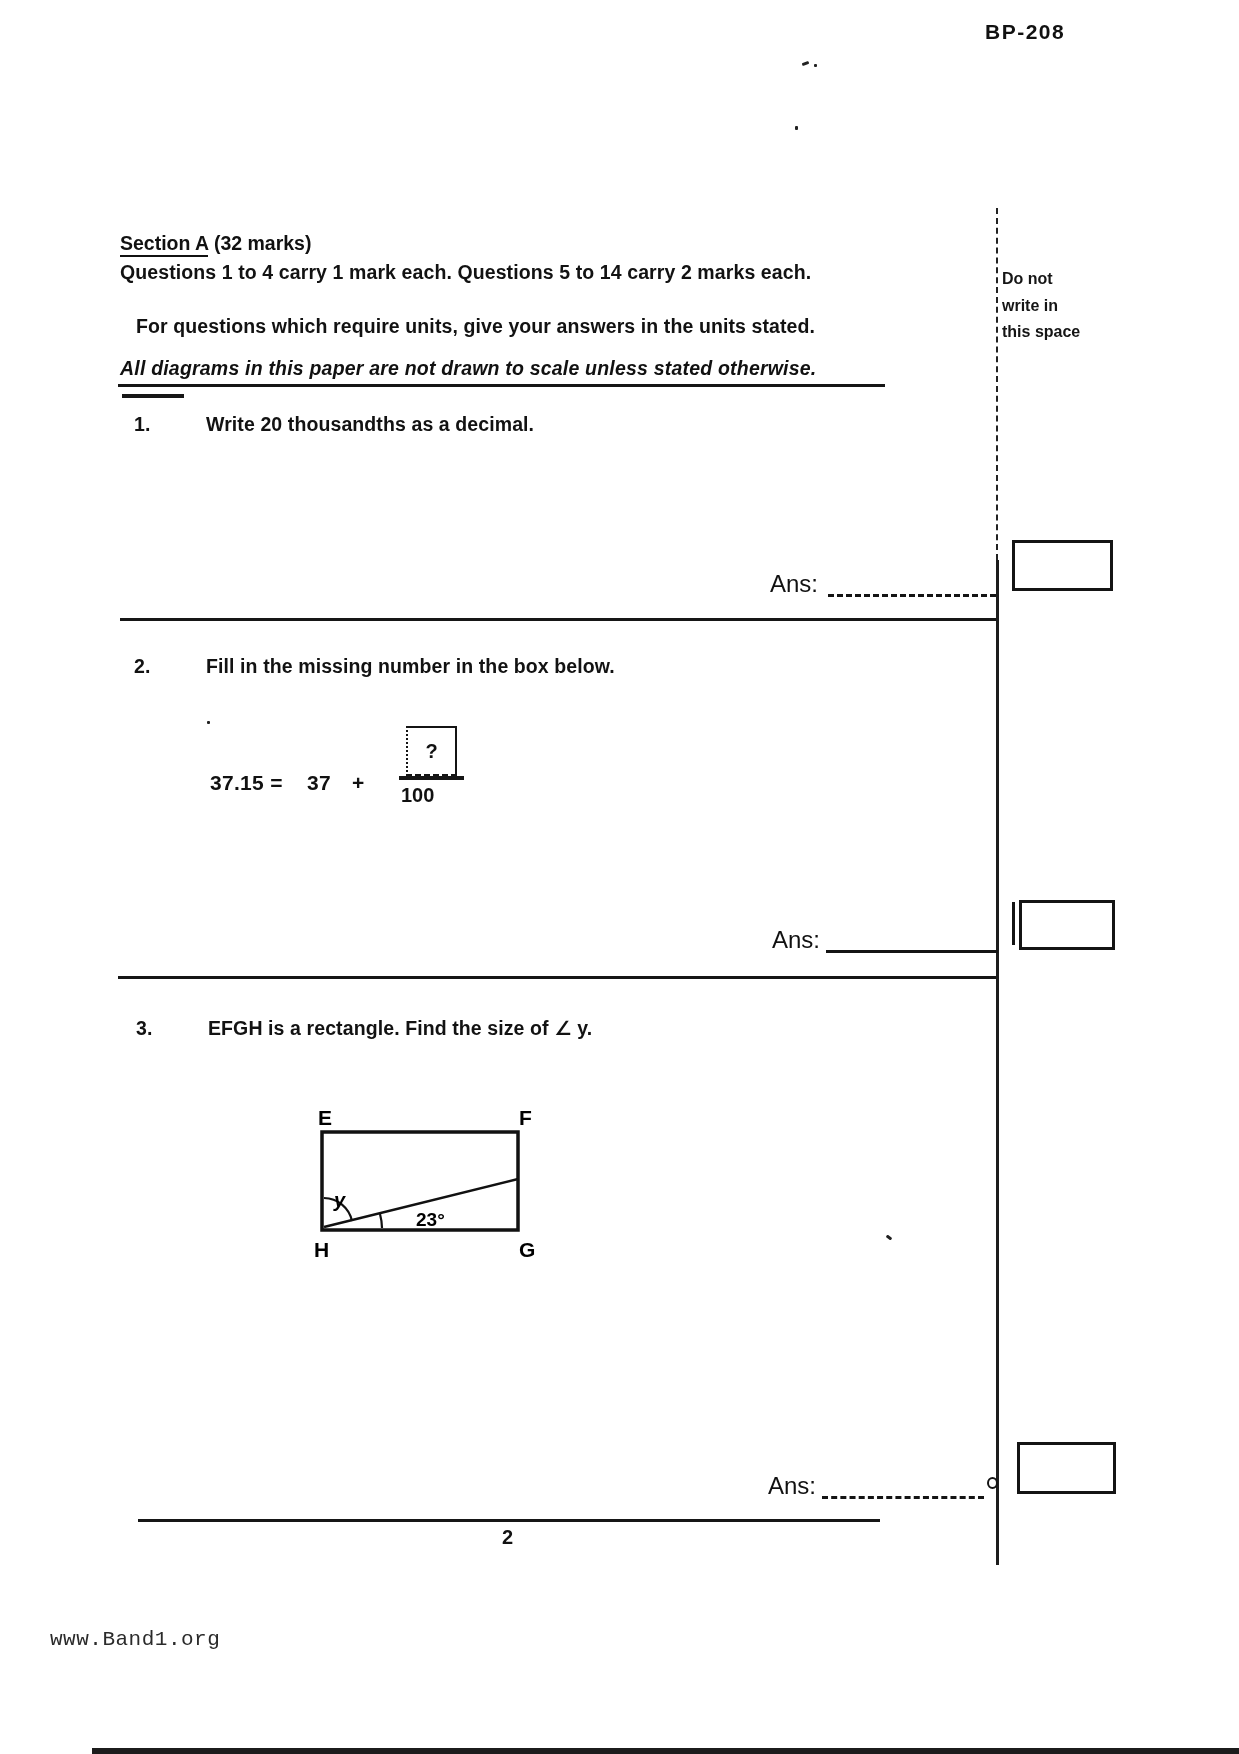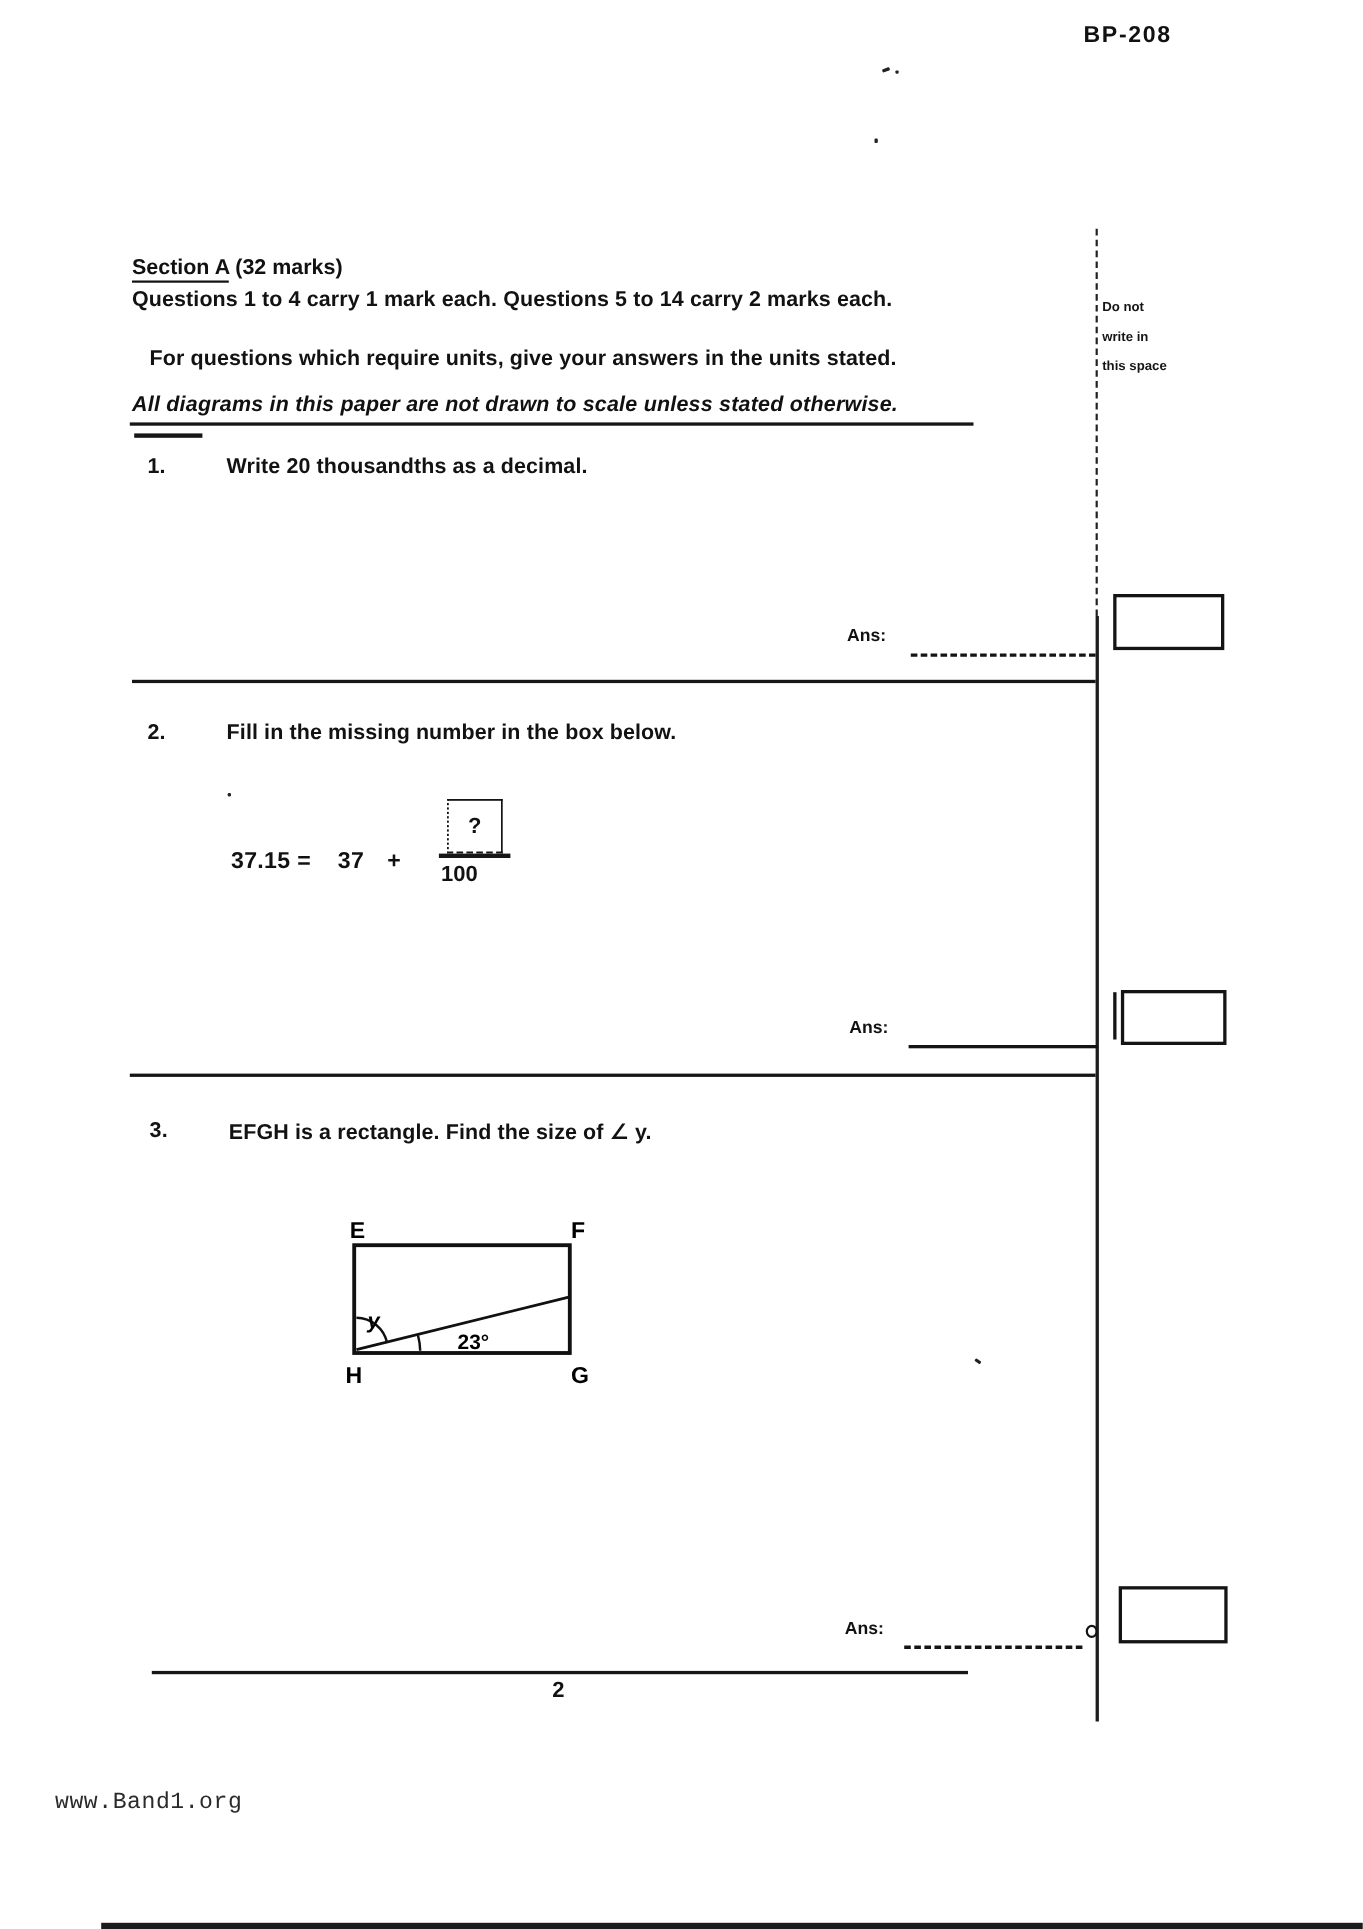--- a/index.html
+++ b/index.html
@@ -7,27 +7,27 @@
     position:relative;width:1239px;height:1754px;background:#ffffff;
     font-family:"Liberation Sans","DejaVu Sans",sans-serif;color:#111;
     overflow:hidden;
   }
   .abs{position:absolute;}
   .txt{font-size:19.5px;font-weight:600;letter-spacing:.1px;white-space:nowrap;color:#121212;}
   .heading{font-size:19.5px;font-weight:800;}
   .heading .u{border-bottom:2.5px solid #111;padding-bottom:1px;}
   .notice{font-size:19.5px;font-weight:800;font-style:italic;letter-spacing:.2px;white-space:nowrap;}
   .hline{background:#161616;height:3px;}
-  .ansrow{font-size:16px;font-weight:700;}
+  .ansrow{font-size:24px;font-weight:400;}
   .ansline{height:24px;border-bottom:3px solid #141414;}
   .ansline.dash{border-bottom-style:dashed;}
   .ansbox{border:3px solid #141414;background:#fff;}
   .vdash{width:0;border-left:2px dashed #222;}
   .vsolid{width:2.5px;background:#1d1d1d;}
-  .margin-note{font-size:12px;font-weight:600;line-height:26.5px;color:#151515;}
+  .margin-note{font-size:16px;font-weight:600;line-height:26.5px;color:#151515;}
   .eq{font-size:21px;font-weight:700;letter-spacing:.3px;white-space:nowrap;}
   .qbox{width:47px;height:46px;border:2.5px solid #141414;border-left-style:dotted;border-bottom-style:dashed;
         display:flex;align-items:center;justify-content:center;font-size:20px;font-weight:700;}
   .fracden{font-size:20px;font-weight:700;text-align:left;}
   .speck{background:#222;border-radius:1px;}
   .footer-url{font-family:"Liberation Mono","DejaVu Sans Mono",monospace;font-size:21px;font-weight:500;color:#2b2b2b;letter-spacing:.5px;}
   svg text{font-family:"Liberation Sans","DejaVu Sans",sans-serif;}
 </style>
 </head>
 <body>

